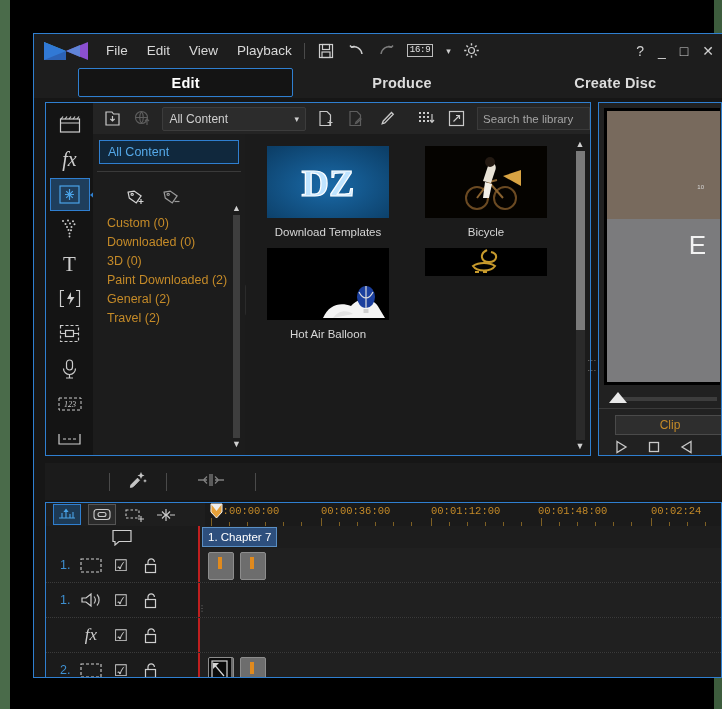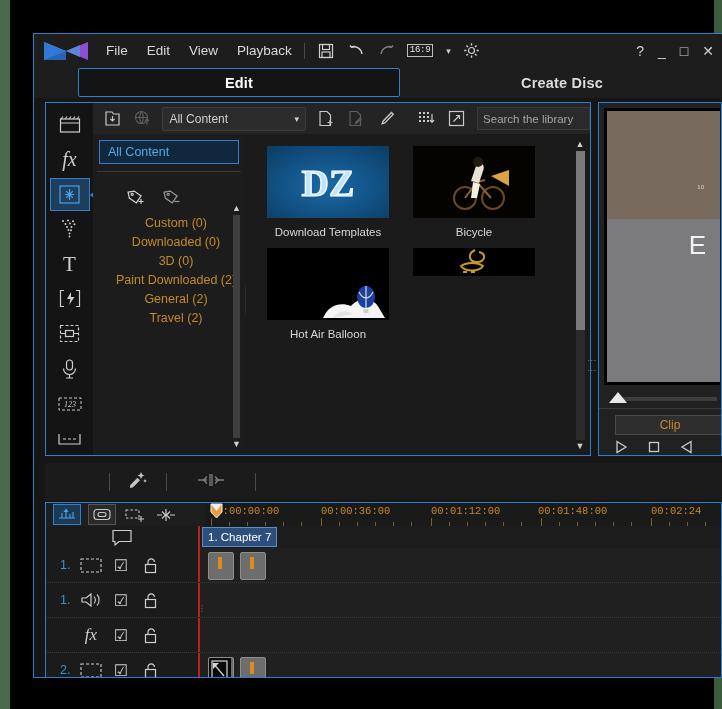--- a/index.html
+++ b/index.html
@@ -56,28 +56,28 @@
             display:flex;align-items:center;padding:0 6px;color:#cfcfcf;font-size:12px;justify-content:space-between;}
   .searchbox{width:105px;height:21px;background:#2a2a2a;border:1px solid #3a3a3a;display:flex;align-items:center;
              padding:0 5px;color:#a5a5a5;font-size:11.5px;overflow:hidden;white-space:nowrap;}
   .libbody{flex:1;display:flex;min-height:0;position:relative;}
 
   .cats{width:152px;background:#1c1c1c;display:flex;flex-direction:column;flex:none;position:relative;}
   .allcontent{margin:6px 6px 0 6px;height:22px;border:1px solid #2f7fd0;background:#10283d;
               display:flex;align-items:center;padding-left:8px;color:#55a8e8;font-size:12.5px;}
   .catdiv{height:1px;background:#3a3a3a;margin:7px 4px 0 4px;}
   .tagicons{display:flex;gap:17px;padding:17px 0 6px 34px;color:#d2d2d2;}
-  .catlist{padding-left:14px;display:flex;flex-direction:column;gap:5px;align-items:center;}
+  .catlist{padding-left:14px;display:flex;flex-direction:column;gap:5px;}
   .catlist .ci{color:#c48a28;font-size:12.5px;}
   .catscroll{position:absolute;right:3px;top:70px;width:11px;bottom:6px;display:flex;flex-direction:column;align-items:center;}
   .catscroll .arr{color:#d0d0d0;font-size:9px;line-height:9px;}
   .catscroll .bar{flex:1;width:7px;background:#3e3e3e;margin:2px 0;}
 
   .thumbwrap{flex:1;position:relative;background:#1b1b1b;min-width:0;overflow:hidden;}
-  .grid{display:flex;flex-wrap:wrap;padding:12px 0 0 22px;gap:0 24px;}
+  .grid{display:flex;flex-wrap:wrap;padding:12px 0 0 22px;gap:0 36px;}
   .cell{width:122px;margin-bottom:10px;}
   .thumb{width:122px;height:72px;background:#000;position:relative;overflow:hidden;}
   .clabel{text-align:center;color:#d6d6d6;font-size:11.5px;margin-top:8px;}
   .gridscroll{position:absolute;right:4px;top:6px;bottom:4px;width:12px;display:flex;flex-direction:column;align-items:center;}
   .gridscroll .arr{color:#d0d0d0;font-size:9px;line-height:9px;}
   .gridscroll .track{flex:1;width:9px;background:#2a2a2a;margin:2px 0;position:relative;}
   .gridscroll .thumbbar{position:absolute;left:0;top:0;width:9px;height:62%;background:#7a7a7a;}
   .collapsebtn{position:absolute;left:-12px;top:150px;width:13px;height:32px;background:#2b2b2b;
        border-radius:0 3px 3px 0;display:flex;align-items:center;justify-content:center;color:#3e9ae0;font-size:12px;}
   .dotgrip{position:absolute;left:548px;top:263px;color:#6a6a6a;font-size:9px;letter-spacing:1px;transform:rotate(90deg);}
@@ -200,20 +200,21 @@
       <div class="winbtns">
         <span>?</span>
         <span>_</span>
         <span>□</span>
         <span>✕</span>
       </div>
     </div>
 
     <div class="wftabs">
       <div class="wftab active">Edit</div>
+      <div class="wftab">Produce</div>
       <div class="wftab">Create Disc</div>
     </div>
 
     <div class="content">
 
       <div class="libpanel">
         <div class="librow">
 
           <div class="leftrail">
             <div class="railbtn">

